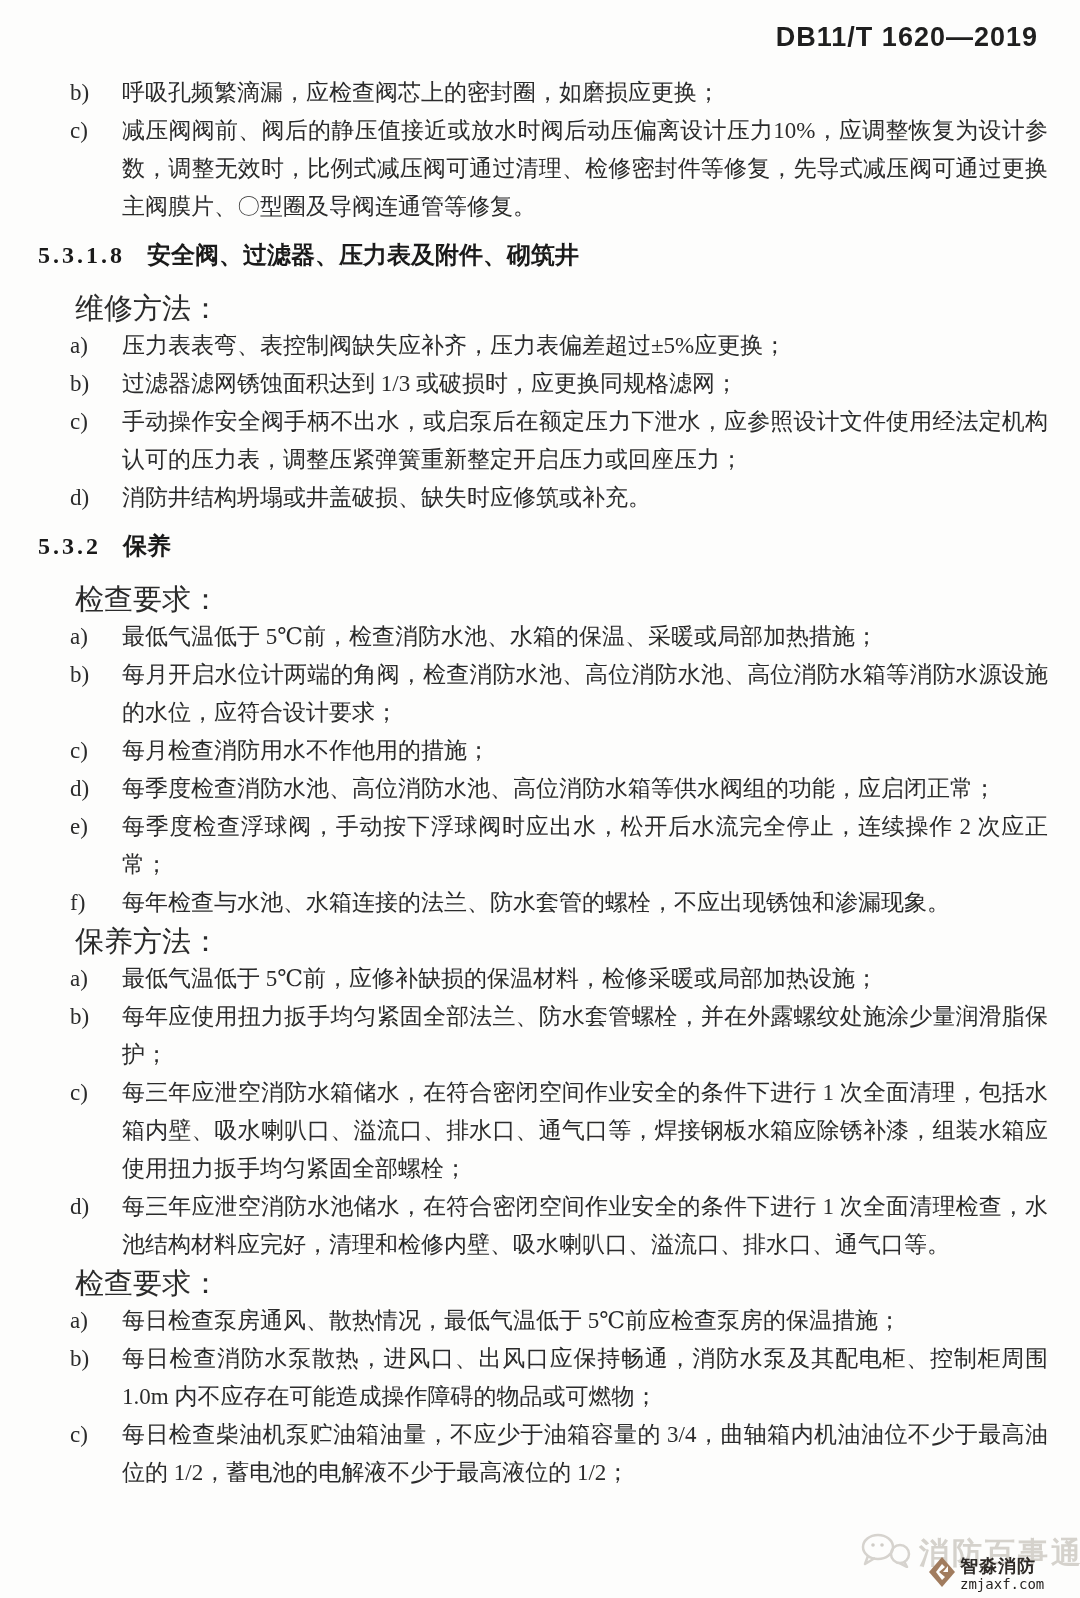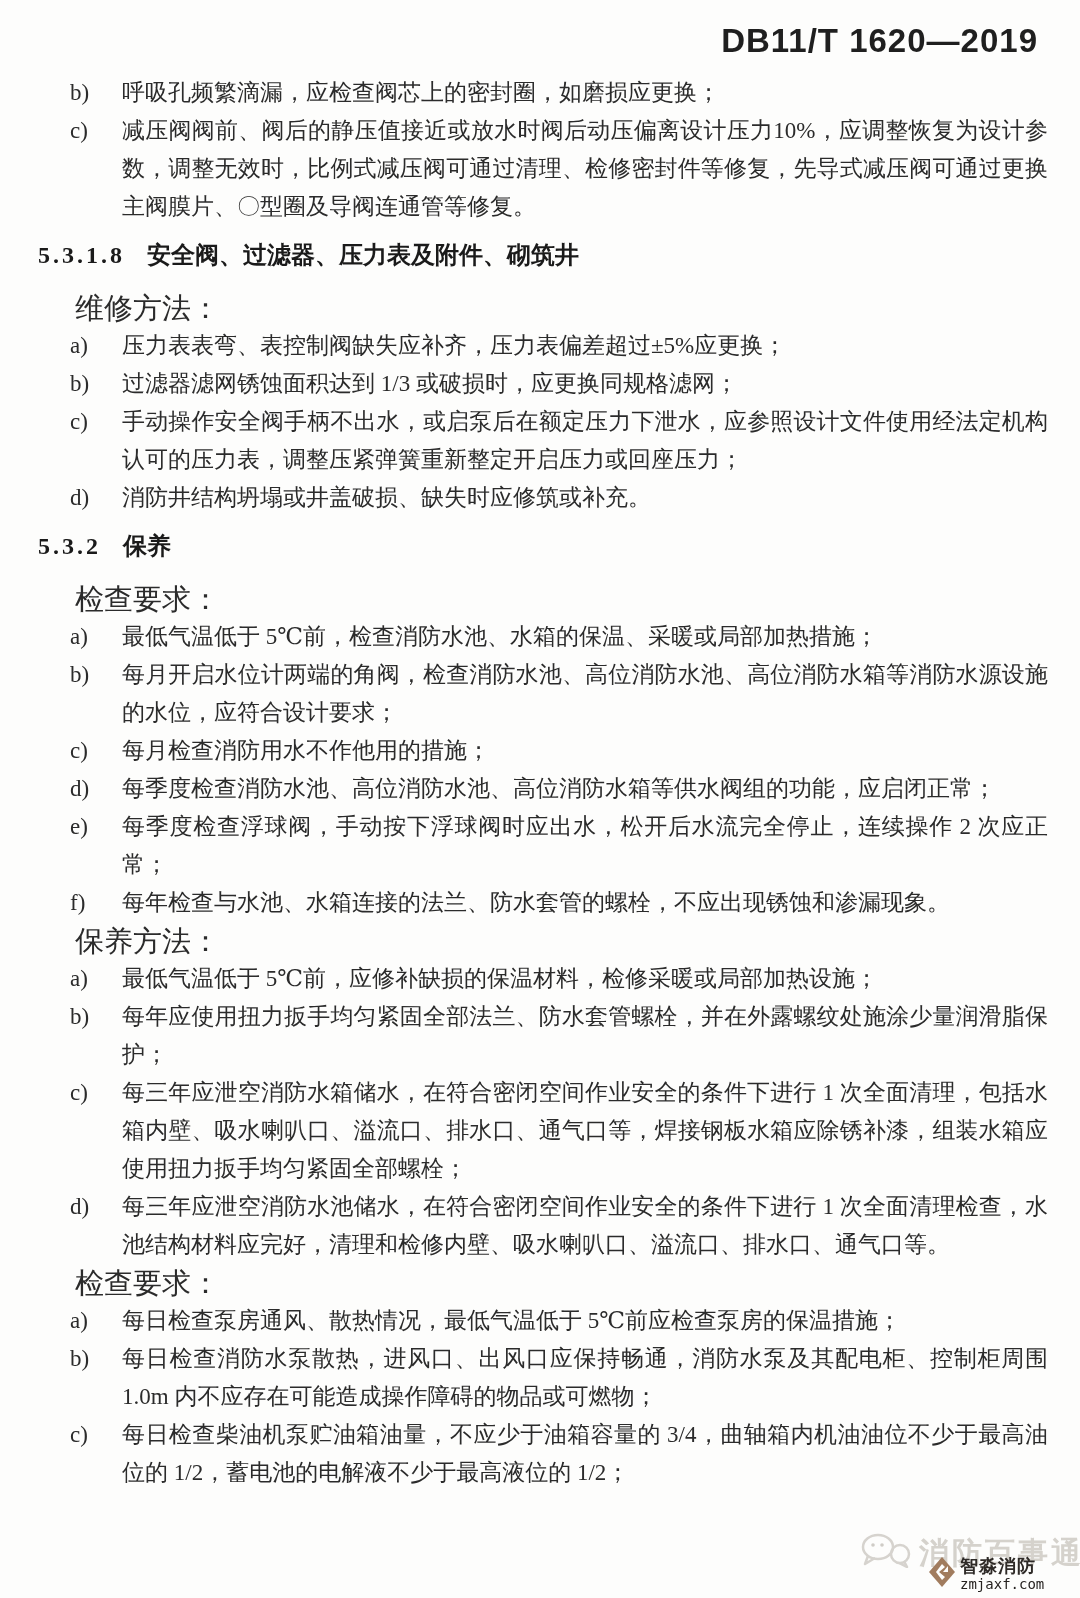--- a/index.html
+++ b/index.html
@@ -8,21 +8,21 @@
     width:1080px;height:1598px;
     margin:0 auto;
     background:#fdfdfc;
     overflow:hidden;
     font-family:"Liberation Serif","DejaVu Serif",serif;
     color:#2b2b2b;
   }
   .doc-header{
     position:absolute;top:22px;right:42px;
     font-family:"Liberation Sans","DejaVu Sans",sans-serif;
-    font-size:33px;font-weight:600;color:#1f1f1f;letter-spacing:1px;
+    font-size:27px;font-weight:600;color:#1f1f1f;letter-spacing:1px;
   }
   .content{padding-top:74px;}
   .content > *{line-height:38px;}
   .h{
     font-weight:bold;font-size:24px;color:#1a1a1a;
     margin:10px 32px 15px 38px;
   }
   .h .h-num{letter-spacing:3px;margin-right:22px;}
   .plain{margin:0 32px 0 75px;font-size:29px;}
   .li{display:flex;margin:0 32px 0 70px;}

